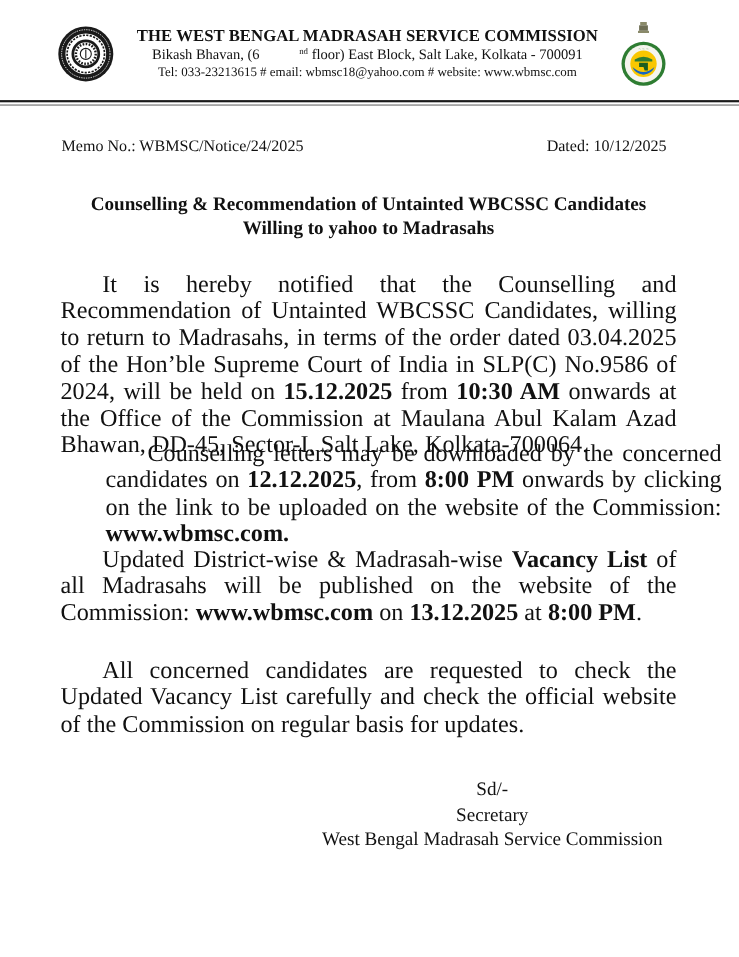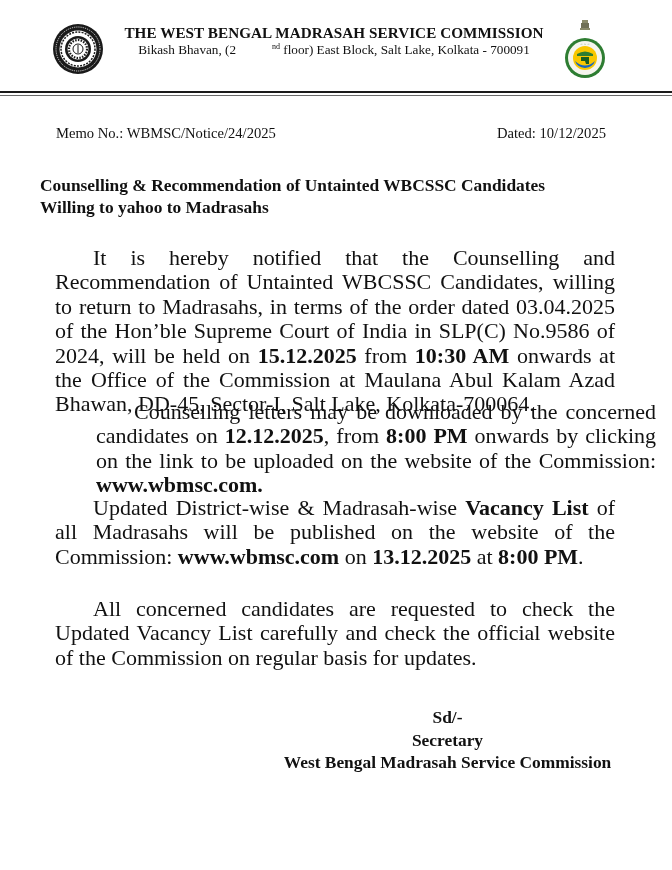--- a/index.html
+++ b/index.html
@@ -15,31 +15,31 @@
     .lh-addr sup { font-size: 8px; vertical-align: 5px; line-height: 0; margin-left: 36px; }
     .lh-contact { font-size: 11.8px; line-height: 15px; white-space: nowrap; }
 
     .rule-thick { position: absolute; left: 0; top: 91px; width: 672px; height: 2px; background: #1a1a1a; }
     .rule-thin { position: absolute; left: 0; top: 94.5px; width: 672px; height: 1px; background: #6a6a6a; }
 
     .memo-row { position: absolute; left: 56px; top: 124px; width: 550px; font-size: 14.6px; line-height: 18px; }
     .memo-no { position: absolute; left: 0; top: 0; white-space: nowrap; }
     .memo-date { position: absolute; right: 0; top: 0; white-space: nowrap; }
 
-    .subject { position: absolute; left: 40px; top: 174px; width: 590px; font-weight: bold; font-size: 17.4px; line-height: 22px; }
+    .subject { position: absolute; left: 40px; top: 174px; width: 590px; text-align: center; font-weight: bold; font-size: 17.4px; line-height: 22px; }
 
     .para { position: absolute; left: 55px; width: 560px; font-size: 22px; line-height: 24.4px; text-align: justify; text-align-last: left; }
     .para .indent { display: inline-block; width: 38px; }
     .para b { font-weight: bold; }
     .p1 { top: 246px; }
     .p2 { top: 400px; margin-left: 41px; }
     .p3 { top: 496px; }
     .p4 { top: 597px; }
 
-    .sign-block { position: absolute; left: 275px; top: 706px; width: 345px; text-align: center; font-size: 17.4px; line-height: 22.5px; font-weight: bold; }
+    .sign-block { position: absolute; left: 275px; top: 706px; width: 345px; text-align: center; font-size: 17.4px; line-height: 22.5px; }
     .sign-line { white-space: nowrap; }
   </style>
 </head>
 <body>
 
 <div class="letterhead">
 
   <svg class="logo-left" viewBox="0 0 52 52">
     <circle cx="26" cy="26" r="25" fill="#1a1a1a"></circle>
     <circle cx="26" cy="26" r="22" fill="none" stroke="#ffffff" stroke-width="0.8" stroke-dasharray="1.2 1"></circle>
@@ -47,21 +47,22 @@
     <circle cx="26" cy="26" r="17" fill="none" stroke="#1a1a1a" stroke-width="1.5" stroke-dasharray="2 1.2"></circle>
     <circle cx="26" cy="26" r="13" fill="#1a1a1a"></circle>
     <circle cx="26" cy="26" r="10.5" fill="#ffffff"></circle>
     <circle cx="26" cy="26" r="9" fill="none" stroke="#1a1a1a" stroke-width="2.2" stroke-dasharray="1.5 1.3"></circle>
     <circle cx="26" cy="26" r="5" fill="#ffffff" stroke="#1a1a1a" stroke-width="1"></circle>
     <line x1="26" y1="22" x2="26" y2="30" stroke="#1a1a1a" stroke-width="1"></line>
   </svg>
 
   <div class="lh-text">
     <div class="lh-title">THE WEST BENGAL MADRASAH SERVICE COMMISSION</div>
-    <div class="lh-addr"><span>Bikash Bhavan, (2</span><sup>nd</sup><span> floor) East Block, Salt Lake, Kolkata - 700091</span></div>
+    <div class="lh-addr"><span>Bikash Bhavan, (6</span><sup>nd</sup><span> floor) East Block, Salt Lake, Kolkata - 700091</span></div>
+    <div class="lh-contact">Tel:  033-23213615 # email: wbmsc18@yahoo.com  # website: www.wbmsc.com</div>
   </div>
 
   <svg class="logo-right" viewBox="0 0 44 64">
 
     <rect x="19" y="2" width="6" height="3" fill="#8a8a6a"></rect>
     <rect x="18" y="5" width="8" height="5" fill="#6f6f55"></rect>
     <rect x="17" y="10" width="10" height="2" fill="#8a8a6a"></rect>
 
     <circle cx="22" cy="40" r="20" fill="#2e7d32"></circle>
     <circle cx="22" cy="40" r="17" fill="#f5f5ee"></circle>

